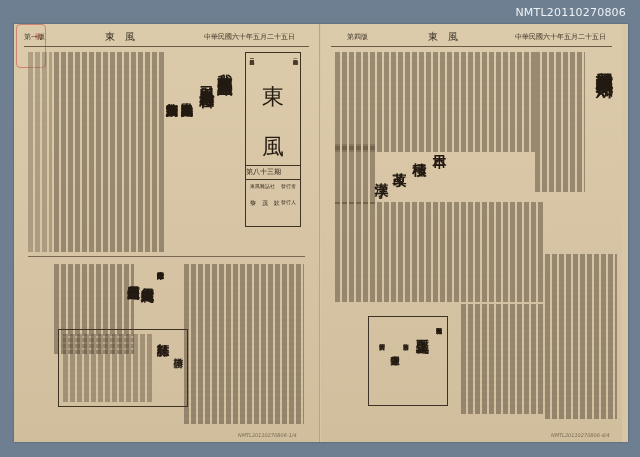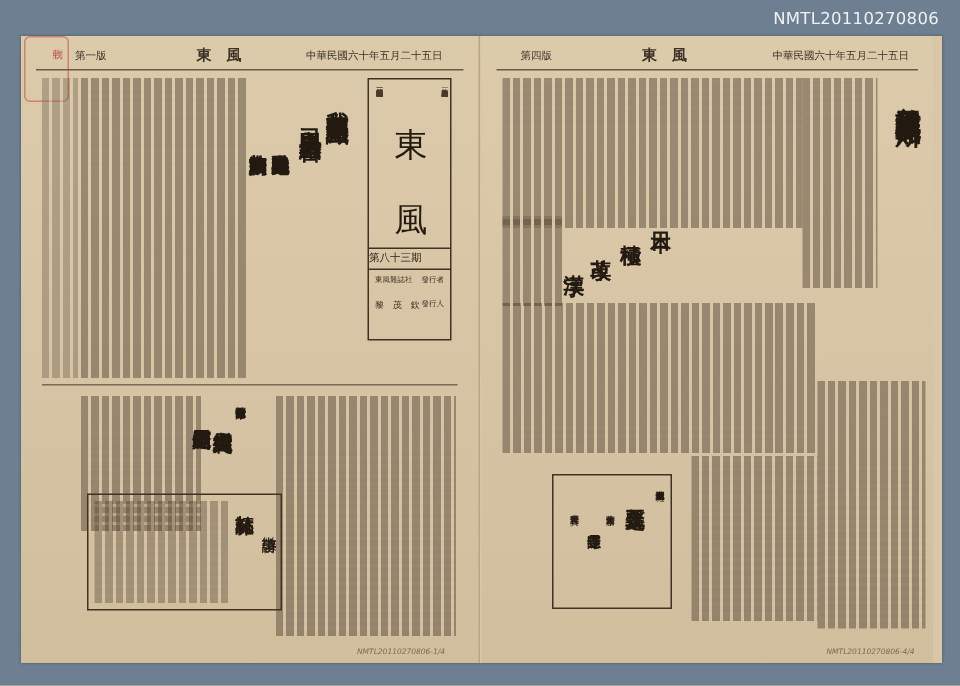--- a/index.html
+++ b/index.html
@@ -22,21 +22,21 @@
   .page {
     position: absolute; top: 0; height: 418px;
     background: linear-gradient(180deg, #dccbab 0%, #d6c3a3 60%, #d1be9d 100%);
   }
   .page.left { left: 0; width: 306px; border-right: 1px solid #b9a582; }
   .page.right { left: 307px; width: 301px; }
   .hdr {
     position: absolute; top: 6px; left: 10px; right: 10px; height: 14px;
     font-size: 7px; color: #3b3226; display: flex; align-items: center;
   }
-  .hdr .big { font-size: 10px; font-weight: bold; }
+  .hdr .big { font-size: 10px; font-weight: normal; }
   .hdr-rule {
     position: absolute; top: 22px; left: 10px; right: 10px; height: 1px; background: #6b5b45;
   }
   
   .txt {
     position: absolute;
     background-image:
       repeating-linear-gradient(90deg, rgba(60,48,35,0.55) 0 5px, transparent 5px 7px),
       repeating-linear-gradient(0deg, transparent 0 4px, rgba(216,198,167,0.9) 4px 6px);
     opacity: 0.75;
@@ -63,21 +63,21 @@
 </head>
 <body>
 
 <div class="watermark">NMTL20110270806</div>
 
 <div class="sheet">
 
   <div class="page left">
     <div class="stamp">收到</div>
     <div class="hdr">
-      <span style="margin-left:26px">第一版</span>
+      <span style="">第一版</span>
       <span class="big" style="margin-left:60px">東　風</span>
       <span style="margin-left:auto;margin-right:14px">中華民國六十年五月二十五日</span>
     </div>
     <div class="hdr-rule"></div>
 
     <div class="txt" style="left:40px;top:28px;width:110px;height:200px"></div>
     <div class="txt" style="left:14px;top:28px;width:24px;height:200px;opacity:.5"></div>
 
     <div class="box" style="left:231px;top:28px;width:56px;height:175px">
       <div class="vtext" style="right:3px;top:3px;font-size:4.5px;font-weight:normal;color:#4a3c2c;height:48px">內政部登記證內版臺誌字第一八七七號</div>

